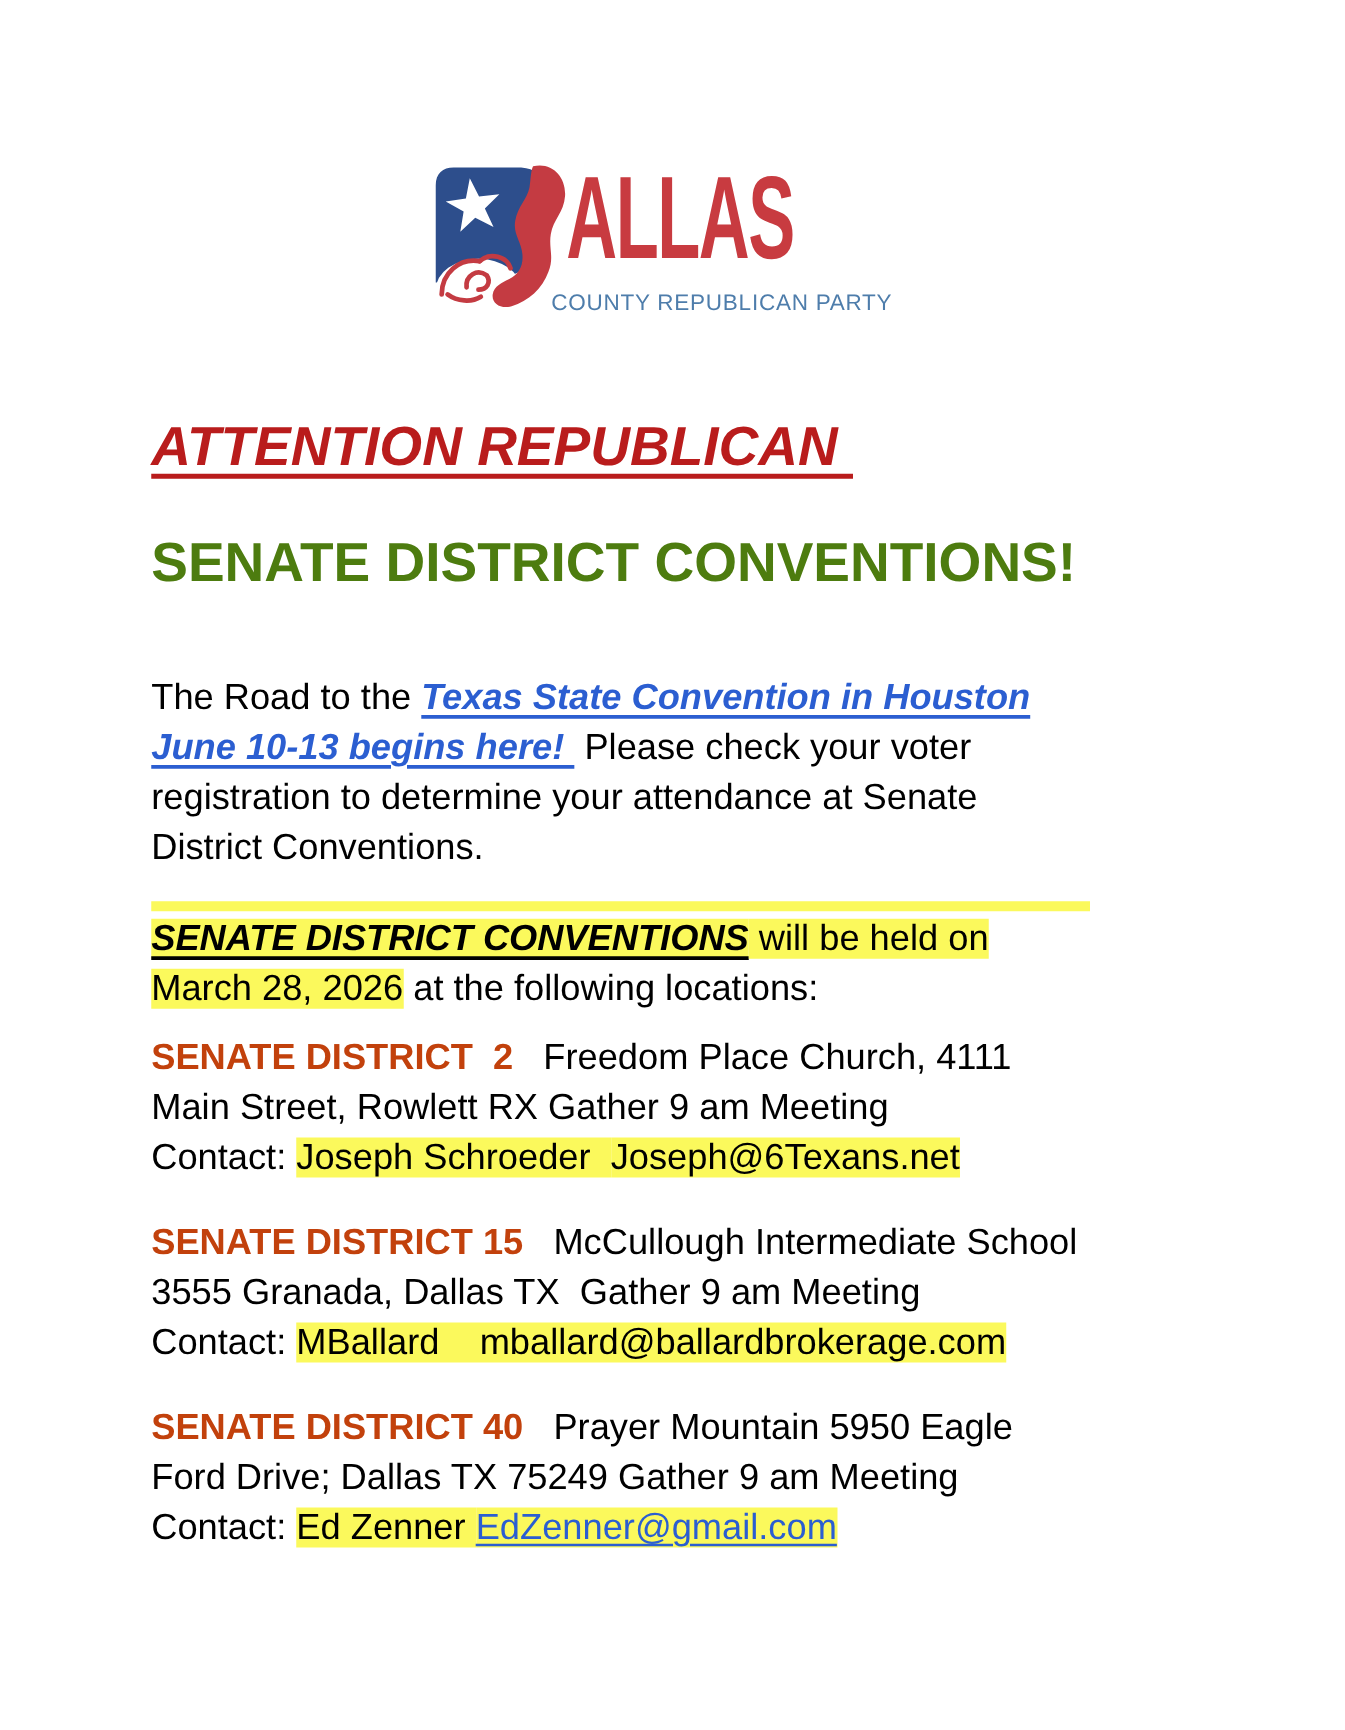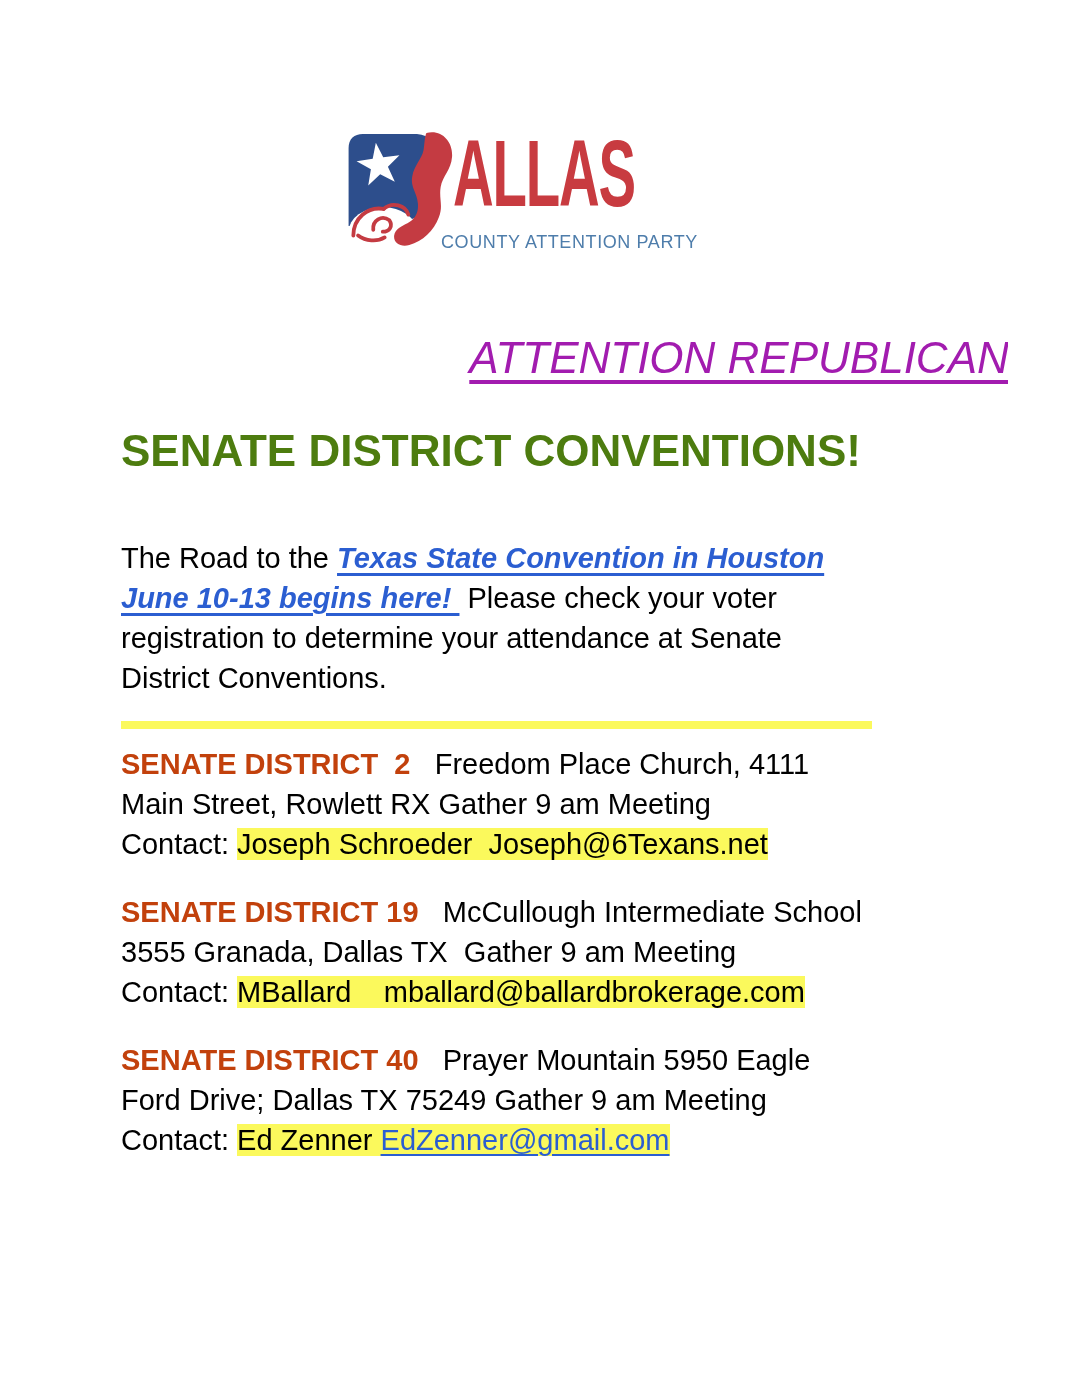--- a/index.html
+++ b/index.html
@@ -47,24 +47,24 @@
     letter-spacing: 0.6px;
     color: #4e7dab;
     white-space: nowrap;
   }
 
   
   .head-block { margin-top: 40px; }
   .h1 {
     font-size: 44px;
     line-height: 57px;
-    font-weight: normal;
+    font-weight: bold;
     font-style: italic;
-    color: #a21caf;
-    text-align: right;
+    color: #b91c1c;
+    text-align: left;
     text-decoration: underline;
     text-decoration-thickness: 4px;
     text-underline-offset: 7px;
     white-space: pre-wrap;
   }
   .h2 {
     font-size: 44px;
     line-height: 57px;
     font-weight: bold;
     color: #4d7c0f;
@@ -135,42 +135,44 @@
       <polygon fill="#ffffff" points="36.7,12.2 44.5,27.6 61.6,25.5 49.4,37.6 56.7,53.3 41.3,45.4 28.7,57.2 31.5,40.2 16.4,31.8 33.4,29.2"></polygon>
 
       <path fill="#c43b42" d="M90,2 C106,-2 118,11 117,27 C116,41 107,47 105,59
            C103,71 108,79 103,91 C98,105 86,116 72,120
            C63,122.5 55,118 56,110 C57,103 64,100 70,97
            C78,93 82,86 81,76 C80,65 73,59 75,48
            C77,36 85,30 87,20 C88,14 88,6 90,2 Z"></path>
     </svg>
     <div class="logo-text">
       <div class="logo-allas">ALLAS</div>
-      <div class="logo-subtitle">COUNTY ATTENTION PARTY</div>
+      <div class="logo-subtitle">COUNTY REPUBLICAN PARTY</div>
     </div>
   </div>
 
   <div class="head-block content">
     <div class="h1">ATTENTION REPUBLICAN </div>
     <div class="h2">SENATE DISTRICT CONVENTIONS!</div>
   </div>
 
   <div class="content body-txt intro"><span>The Road to the </span><span class="blue-link">Texas State Convention in Houston
 June 10-13 begins here! </span><span> Please check your voter
 registration to determine your attendance at Senate
 District Conventions.</span></div>
 
   <div class="content"><div class="hl-strip"></div></div>
 
+  <div class="content body-txt announce"><span class="hl emph">SENATE DISTRICT CONVENTIONS</span><span class="hl"> will be held on
+March 28, 2026</span><span> at the following locations:</span></div>
 
   <div class="content body-txt district first"><span class="d-label">SENATE DISTRICT  2</span><span>   Freedom Place Church, 4111
 Main Street, Rowlett RX Gather 9 am Meeting
 Contact: </span><span class="hl">Joseph Schroeder  </span><span class="hl">Joseph@6Texans.net</span></div>
 
-  <div class="content body-txt district"><span class="d-label">SENATE DISTRICT 19</span><span>   McCullough Intermediate School
+  <div class="content body-txt district"><span class="d-label">SENATE DISTRICT 15</span><span>   McCullough Intermediate School
 3555 Granada, Dallas TX  Gather 9 am Meeting
 Contact: </span><span class="hl">MBallard    </span><span class="hl">mballard@ballardbrokerage.com</span></div>
 
 
   <div class="content body-txt district"><span class="d-label">SENATE DISTRICT 40</span><span>   Prayer Mountain 5950 Eagle
 Ford Drive; Dallas TX 75249 Gather 9 am Meeting
 Contact: </span><span class="hl">Ed Zenner </span><span class="hl email-link">EdZenner@gmail.com</span></div>
 
 </div>
 

